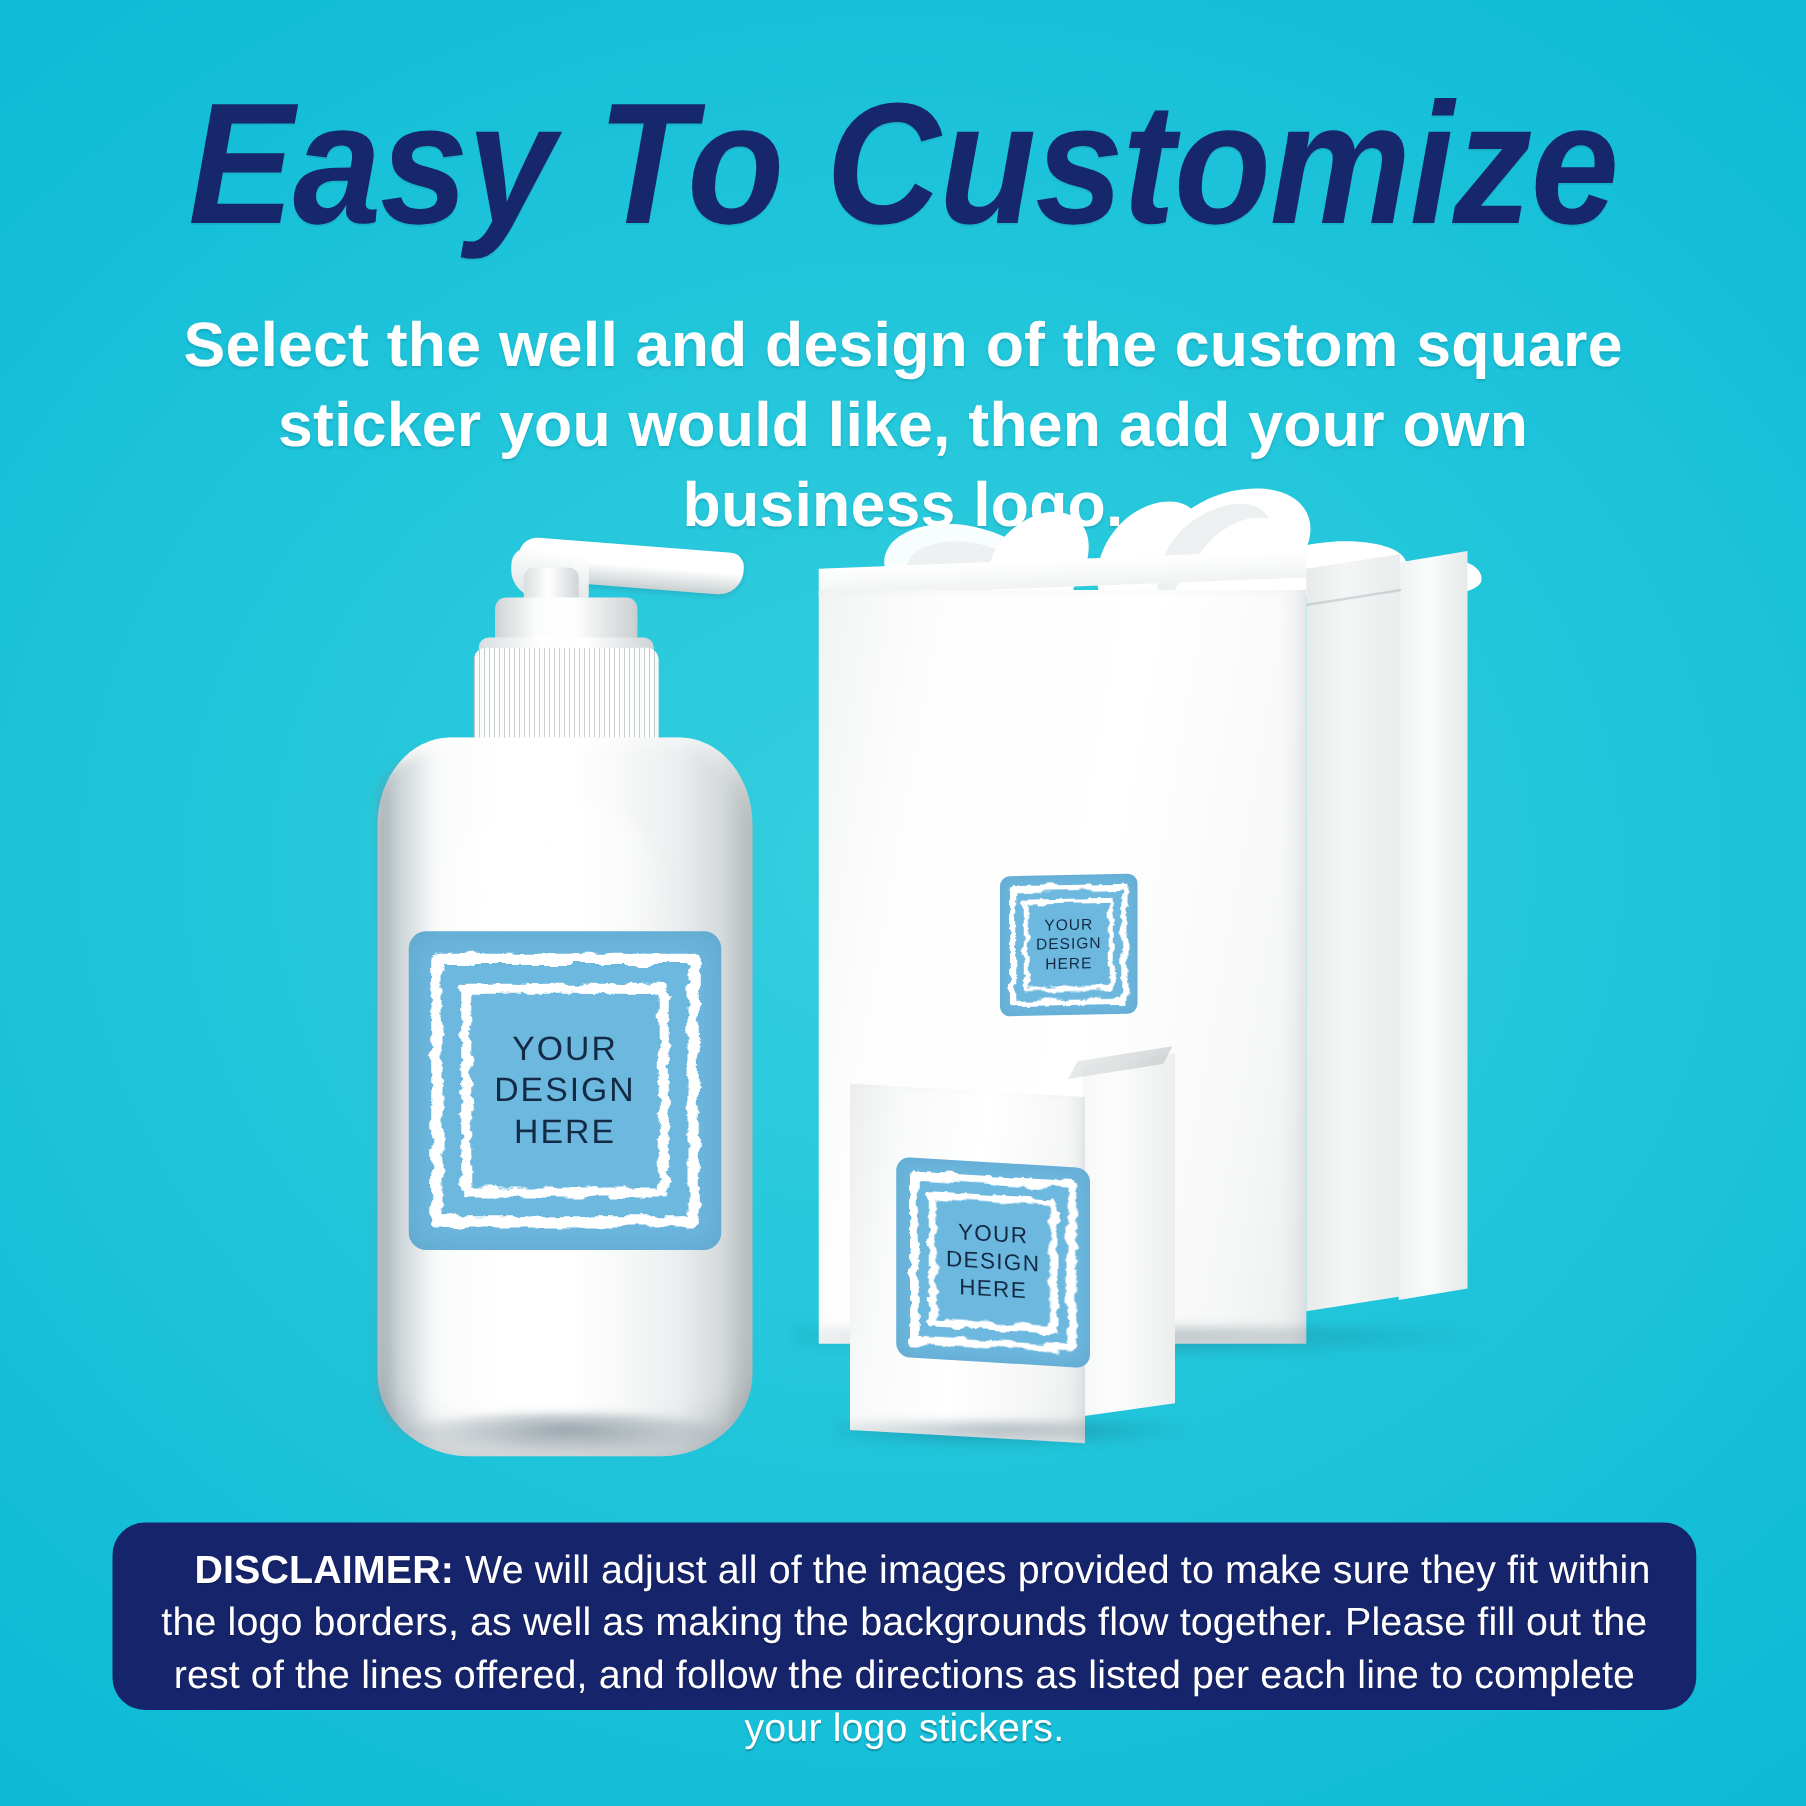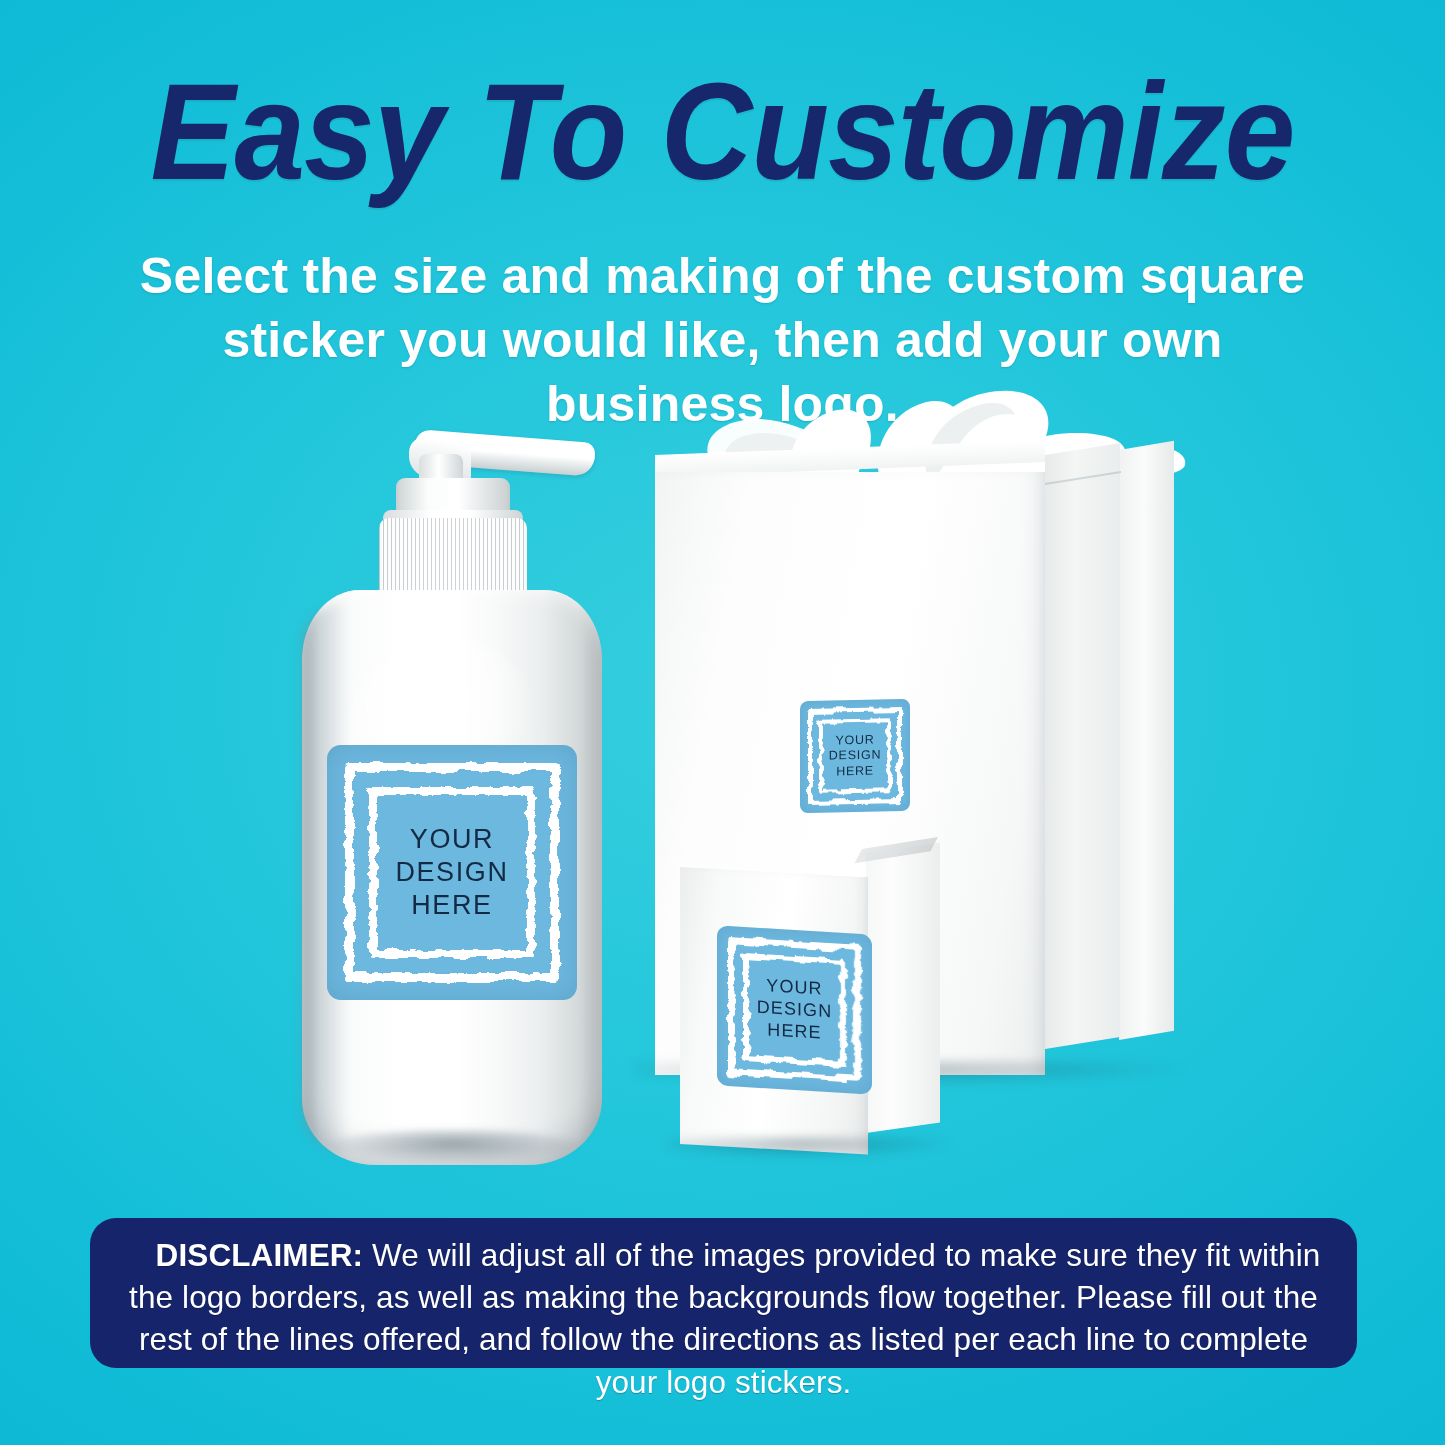--- a/index.html
+++ b/index.html
@@ -305,21 +305,21 @@
   <filter id="rough-b2">
     <feTurbulence type="fractalNoise" baseFrequency="0.06 0.11" numOctaves="4" seed="21" result="n2"></feTurbulence>
     <feDisplacementMap in="SourceGraphic" in2="n2" scale="8" xChannelSelector="R" yChannelSelector="G"></feDisplacementMap>
   </filter>
 </svg>
 
 <div id="stage">
 
   <h1 class="headline">Easy To Customize</h1>
 
-  <p class="subhead">Select the size and making of the custom square sticker you would like, then add your own business logo.</p>
+  <p class="subhead">Select the well and design of the custom square sticker you would like, then add your own business logo.</p>
 
   <div class="bottle">
     <div class="btl-nozzle"></div>
     <div class="btl-nozzle2"></div>
     <div class="btl-stem"></div>
     <div class="btl-neck"></div>
     <div class="btl-collar-top"></div>
     <div class="btl-collar"></div>
     <div class="btl-body"></div>
     <div class="btl-shade-left"></div>

